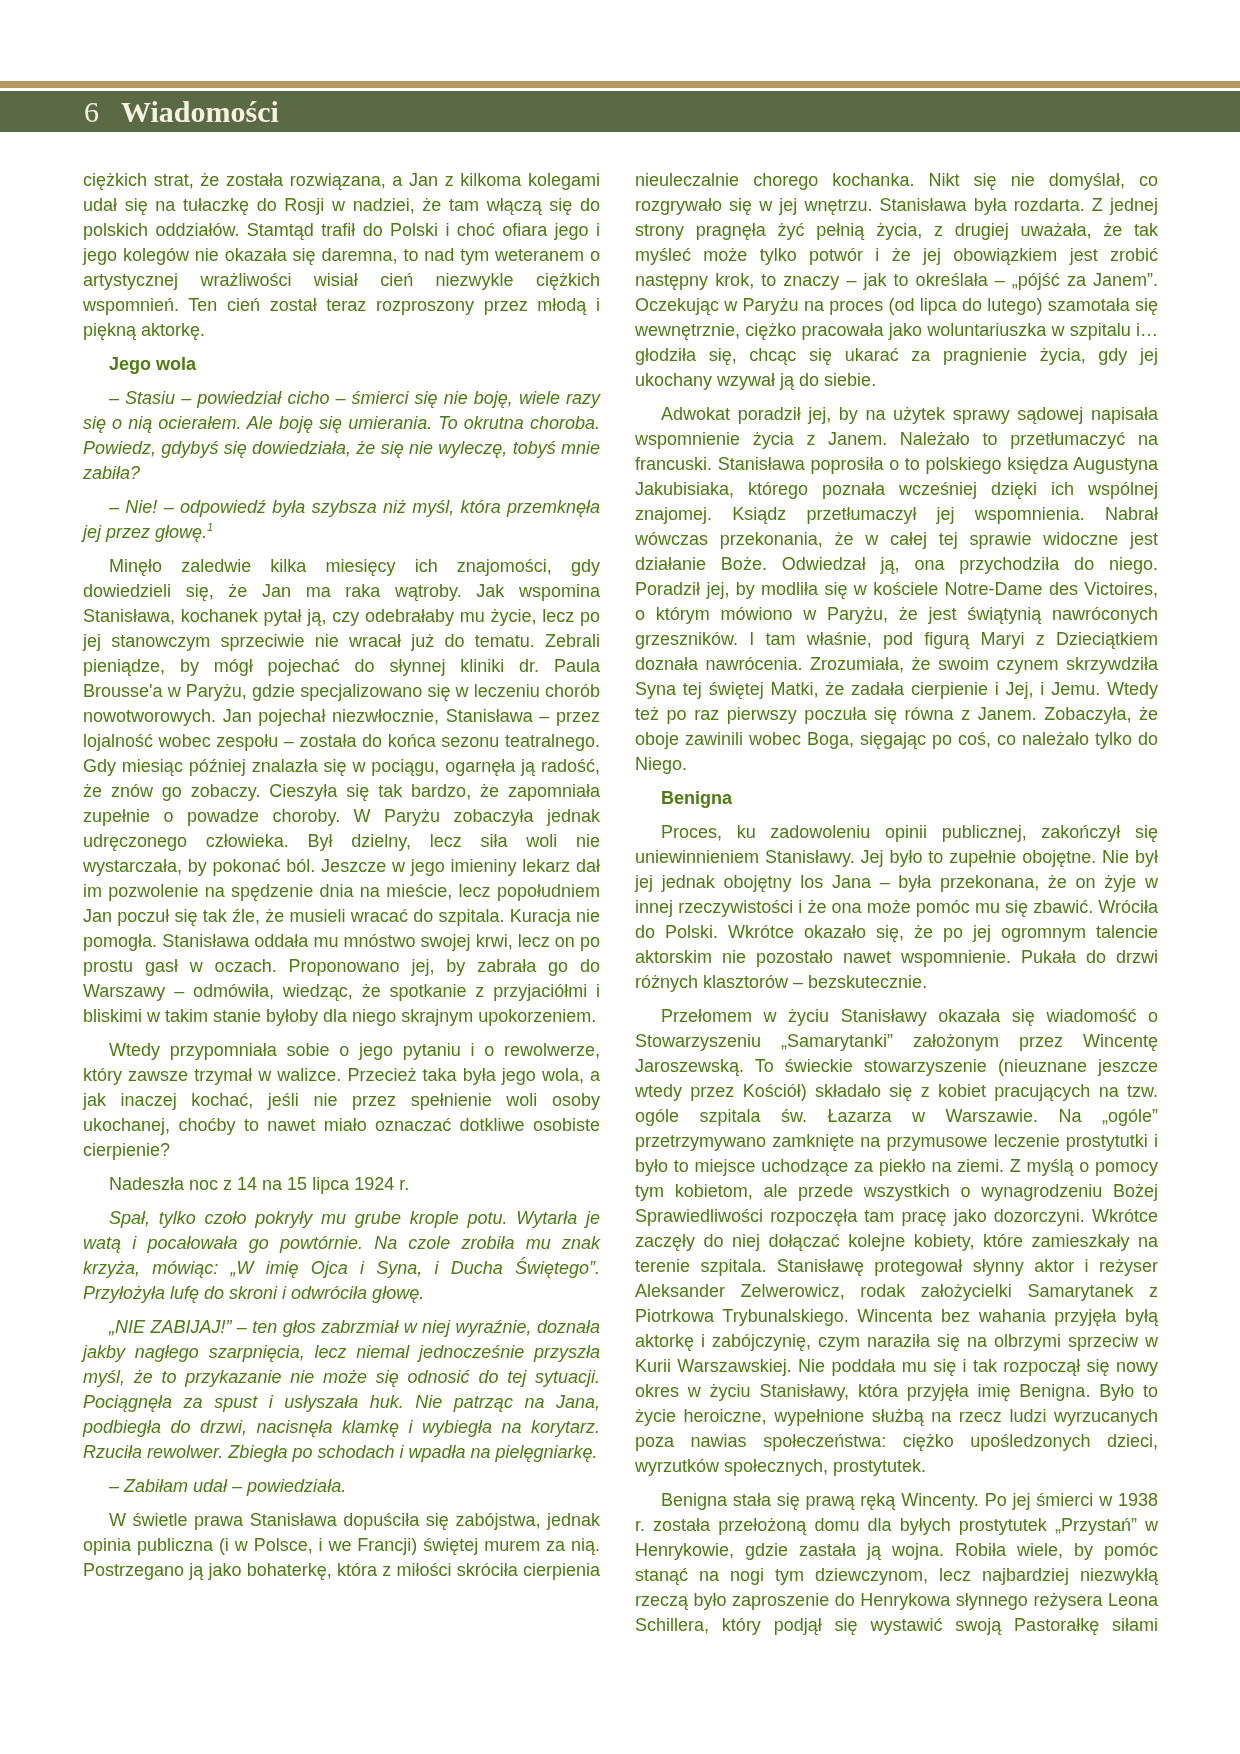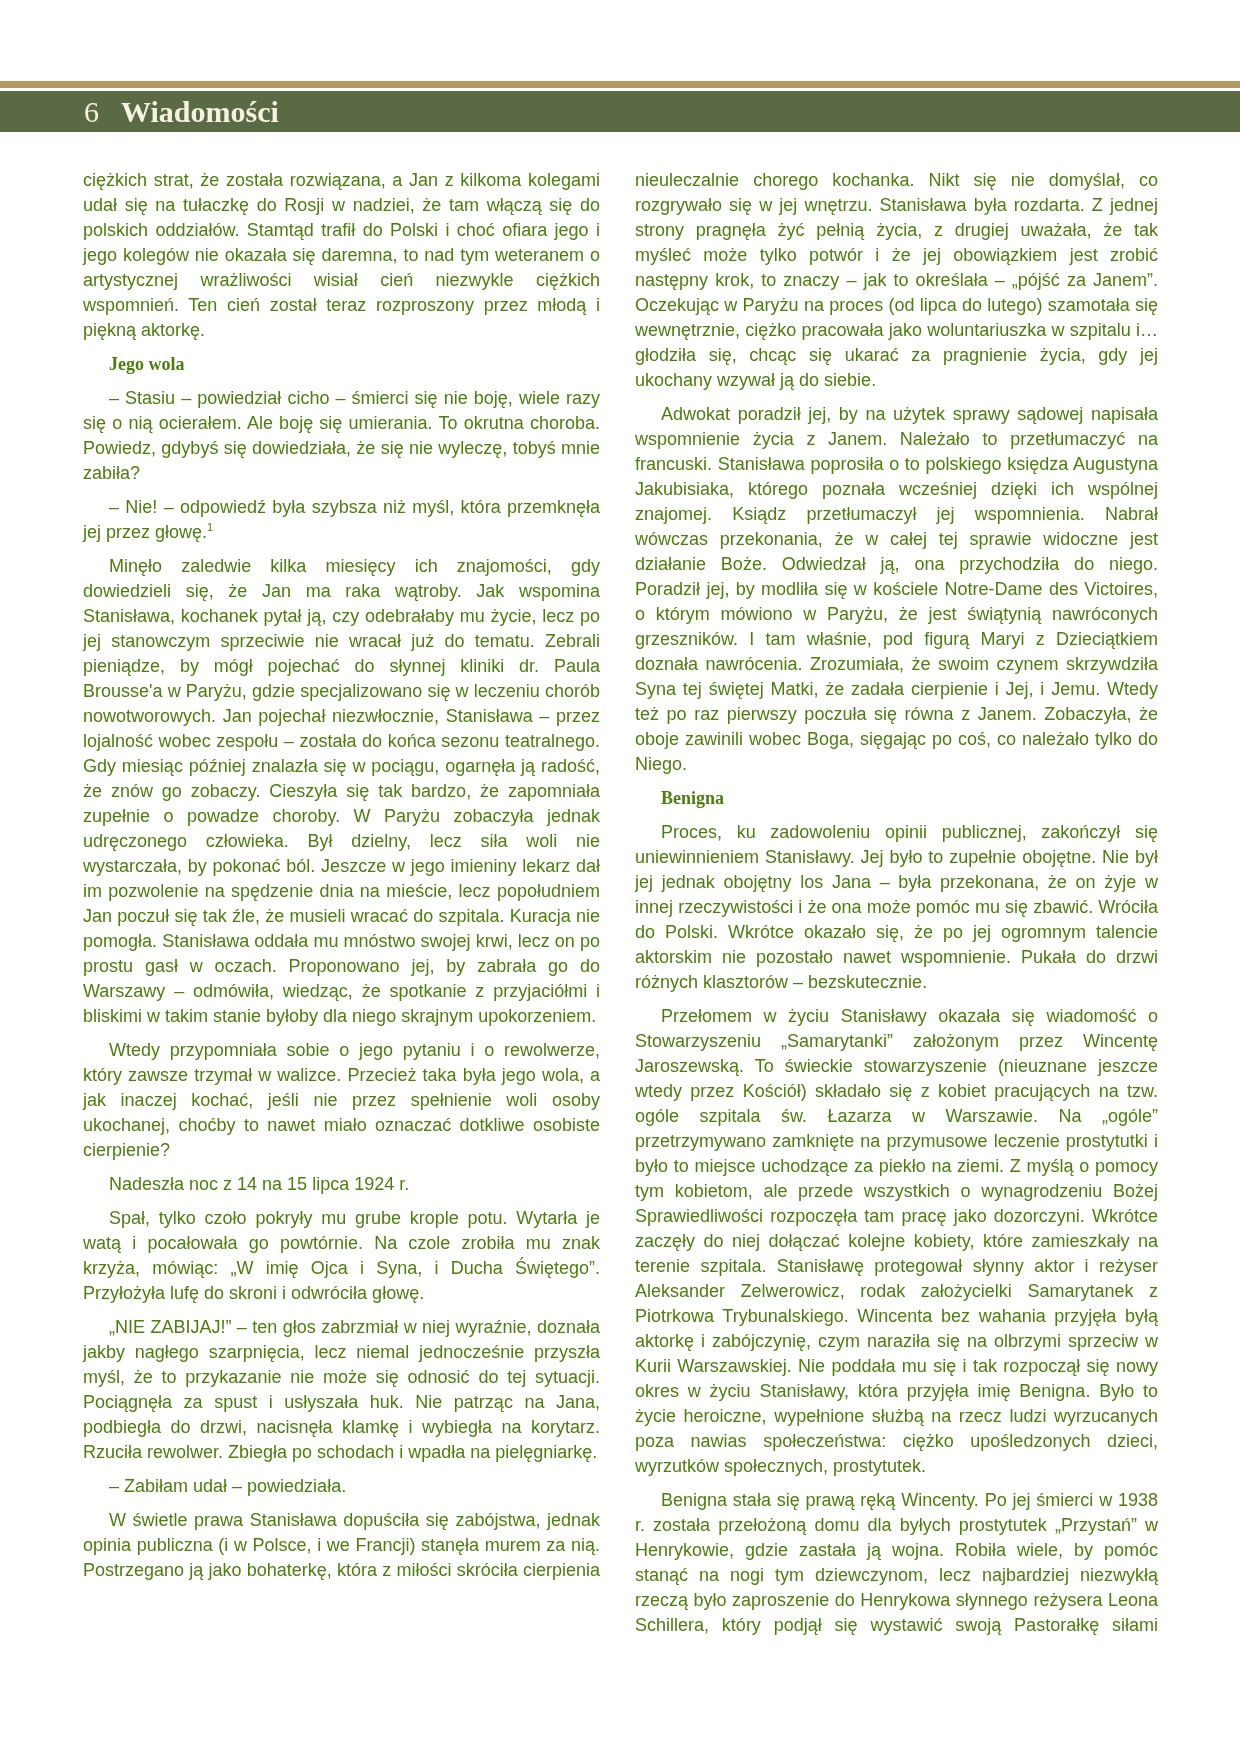--- a/index.html
+++ b/index.html
@@ -41,27 +41,26 @@
     width: 517px;
     color: #4d7c0f;
     font-size: 18px;
     line-height: 25px;
     text-align: justify;
   }
   .column-left  { left: 83px;  }
   .column-right { left: 635px; width: 523px; }
   .column p { margin: 0 0 9px 0; text-indent: 26px; }
   .column p.cont { text-indent: 0; }
-  .column p.italic { }
+  .column p.italic { font-style: italic; }
   .column p.flow { text-align-last: justify; }
   .column p.heading {
     font-weight: bold;
     text-indent: 26px;
     margin: 0 0 9px 0;
-    font-family: Liberation Serif, serif;
   }
   sup { font-size: 11px; line-height: 0; }
 </style>
 </head>
 <body>
 
 <div class="page">
 
   <div class="accent-bar"></div>
 
@@ -76,21 +75,21 @@
       <p class=" cont">ciężkich strat, że została rozwiązana, a Jan z kilkoma kolegami udał się na tułaczkę do Rosji w nadziei, że tam włączą się do polskich oddziałów. Stamtąd trafił do Polski i choć ofiara jego i jego kolegów nie okazała się daremna, to nad tym weteranem o artystycznej wrażliwości wisiał cień niezwykle ciężkich wspomnień. Ten cień został teraz rozproszony przez młodą i piękną aktorkę.</p>
       <p class="heading">Jego wola</p>
       <p class="italic">– Stasiu – powiedział cicho – śmierci się nie boję, wiele razy się o nią ocierałem. Ale boję się umierania. To okrutna choroba. Powiedz, gdybyś się dowiedziała, że się nie wyleczę, tobyś mnie zabiła?</p>
       <p class="italic">– Nie! – odpowiedź była szybsza niż myśl, która przemknęła jej przez głowę.<sup>1</sup></p>
       <p class="">Minęło zaledwie kilka miesięcy ich znajomości, gdy dowiedzieli się, że Jan ma raka wątroby. Jak wspomina Stanisława, kochanek pytał ją, czy odebrałaby mu życie, lecz po jej stanowczym sprzeciwie nie wracał już do tematu. Zebrali pieniądze, by mógł pojechać do słynnej kliniki dr. Paula Brousse'a w Paryżu, gdzie specjalizowano się w leczeniu chorób nowotworowych. Jan pojechał niezwłocznie, Stanisława – przez lojalność wobec zespołu – została do końca sezonu teatralnego. Gdy miesiąc później znalazła się w pociągu, ogarnęła ją radość, że znów go zobaczy. Cieszyła się tak bardzo, że zapomniała zupełnie o powadze choroby. W Paryżu zobaczyła jednak udręczonego człowieka. Był dzielny, lecz siła woli nie wystarczała, by pokonać ból. Jeszcze w jego imieniny lekarz dał im pozwolenie na spędzenie dnia na mieście, lecz popołudniem Jan poczuł się tak źle, że musieli wracać do szpitala. Kuracja nie pomogła. Stanisława oddała mu mnóstwo swojej krwi, lecz on po prostu gasł w oczach. Proponowano jej, by zabrała go do Warszawy – odmówiła, wiedząc, że spotkanie z przyjaciółmi i bliskimi w takim stanie byłoby dla niego skrajnym upokorzeniem.</p>
       <p class="">Wtedy przypomniała sobie o jego pytaniu i o rewolwerze, który zawsze trzymał w walizce. Przecież taka była jego wola, a jak inaczej kochać, jeśli nie przez spełnienie woli osoby ukochanej, choćby to nawet miało oznaczać dotkliwe osobiste cierpienie?</p>
       <p class="">Nadeszła noc z 14 na 15 lipca 1924 r.</p>
       <p class="italic">Spał, tylko czoło pokryły mu grube krople potu. Wytarła je watą i pocałowała go powtórnie. Na czole zrobiła mu znak krzyża, mówiąc: „W imię Ojca i Syna, i Ducha Świętego”. Przyłożyła lufę do skroni i odwróciła głowę.</p>
       <p class="italic">„NIE ZABIJAJ!” – ten głos zabrzmiał w niej wyraźnie, doznała jakby nagłego szarpnięcia, lecz niemal jednocześnie przyszła myśl, że to przykazanie nie może się odnosić do tej sytuacji. Pociągnęła za spust i usłyszała huk. Nie patrząc na Jana, podbiegła do drzwi, nacisnęła klamkę i wybiegła na korytarz. Rzuciła rewolwer. Zbiegła po schodach i wpadła na pielęgniarkę.</p>
       <p class="italic">– Zabiłam udał – powiedziała.</p>
-      <p class=" flow">W świetle prawa Stanisława dopuściła się zabójstwa, jednak opinia publiczna (i w Polsce, i we Francji) stanęła murem za nią. Postrzegano ją jako bohaterkę, która z miłości skróciła cierpienia</p>
+      <p class=" flow">W świetle prawa Stanisława dopuściła się zabójstwa, jednak opinia publiczna (i w Polsce, i we Francji) świętej murem za nią. Postrzegano ją jako bohaterkę, która z miłości skróciła cierpienia</p>
     </div>
   <div class="column column-right">
       <p class=" cont">nieuleczalnie chorego kochanka. Nikt się nie domyślał, co rozgrywało się w jej wnętrzu. Stanisława była rozdarta. Z jednej strony pragnęła żyć pełnią życia, z drugiej uważała, że tak myśleć może tylko potwór i że jej obowiązkiem jest zrobić następny krok, to znaczy – jak to określała – „pójść za Janem”. Oczekując w Paryżu na proces (od lipca do lutego) szamotała się wewnętrznie, ciężko pracowała jako woluntariuszka w szpitalu i… głodziła się, chcąc się ukarać za pragnienie życia, gdy jej ukochany wzywał ją do siebie.</p>
       <p class="">Adwokat poradził jej, by na użytek sprawy sądowej napisała wspomnienie życia z Janem. Należało to przetłumaczyć na francuski. Stanisława poprosiła o to polskiego księdza Augustyna Jakubisiaka, którego poznała wcześniej dzięki ich wspólnej znajomej. Ksiądz przetłumaczył jej wspomnienia. Nabrał wówczas przekonania, że w całej tej sprawie widoczne jest działanie Boże. Odwiedzał ją, ona przychodziła do niego. Poradził jej, by modliła się w kościele Notre-Dame des Victoires, o którym mówiono w Paryżu, że jest świątynią nawróconych grzeszników. I tam właśnie, pod figurą Maryi z Dzieciątkiem doznała nawrócenia. Zrozumiała, że swoim czynem skrzywdziła Syna tej świętej Matki, że zadała cierpienie i Jej, i Jemu. Wtedy też po raz pierwszy poczuła się równa z Janem. Zobaczyła, że oboje zawinili wobec Boga, sięgając po coś, co należało tylko do Niego.</p>
       <p class="heading">Benigna</p>
       <p class="">Proces, ku zadowoleniu opinii publicznej, zakończył się uniewinnieniem Stanisławy. Jej było to zupełnie obojętne. Nie był jej jednak obojętny los Jana – była przekonana, że on żyje w innej rzeczywistości i że ona może pomóc mu się zbawić. Wróciła do Polski. Wkrótce okazało się, że po jej ogromnym talencie aktorskim nie pozostało nawet wspomnienie. Pukała do drzwi różnych klasztorów – bezskutecznie.</p>
       <p class="">Przełomem w życiu Stanisławy okazała się wiadomość o Stowarzyszeniu „Samarytanki” założonym przez Wincentę Jaroszewską. To świeckie stowarzyszenie (nieuznane jeszcze wtedy przez Kościół) składało się z kobiet pracujących na tzw. ogóle szpitala św. Łazarza w Warszawie. Na „ogóle” przetrzymywano zamknięte na przymusowe leczenie prostytutki i było to miejsce uchodzące za piekło na ziemi. Z myślą o pomocy tym kobietom, ale przede wszystkich o wynagrodzeniu Bożej Sprawiedliwości rozpoczęła tam pracę jako dozorczyni. Wkrótce zaczęły do niej dołączać kolejne kobiety, które zamieszkały na terenie szpitala. Stanisławę protegował słynny aktor i reżyser Aleksander Zelwerowicz, rodak założycielki Samarytanek z Piotrkowa Trybunalskiego. Wincenta bez wahania przyjęła byłą aktorkę i zabójczynię, czym naraziła się na olbrzymi sprzeciw w Kurii Warszawskiej. Nie poddała mu się i tak rozpoczął się nowy okres w życiu Stanisławy, która przyjęła imię Benigna. Było to życie heroiczne, wypełnione służbą na rzecz ludzi wyrzucanych poza nawias społeczeństwa: ciężko upośledzonych dzieci, wyrzutków społecznych, prostytutek.</p>
       <p class=" flow">Benigna stała się prawą ręką Wincenty. Po jej śmierci w 1938 r. została przełożoną domu dla byłych prostytutek „Przystań” w Henrykowie, gdzie zastała ją wojna. Robiła wiele, by pomóc stanąć na nogi tym dziewczynom, lecz najbardziej niezwykłą rzeczą było zaproszenie do Henrykowa słynnego reżysera Leona Schillera, który podjął się wystawić swoją Pastorałkę siłami</p>
     </div>
 

